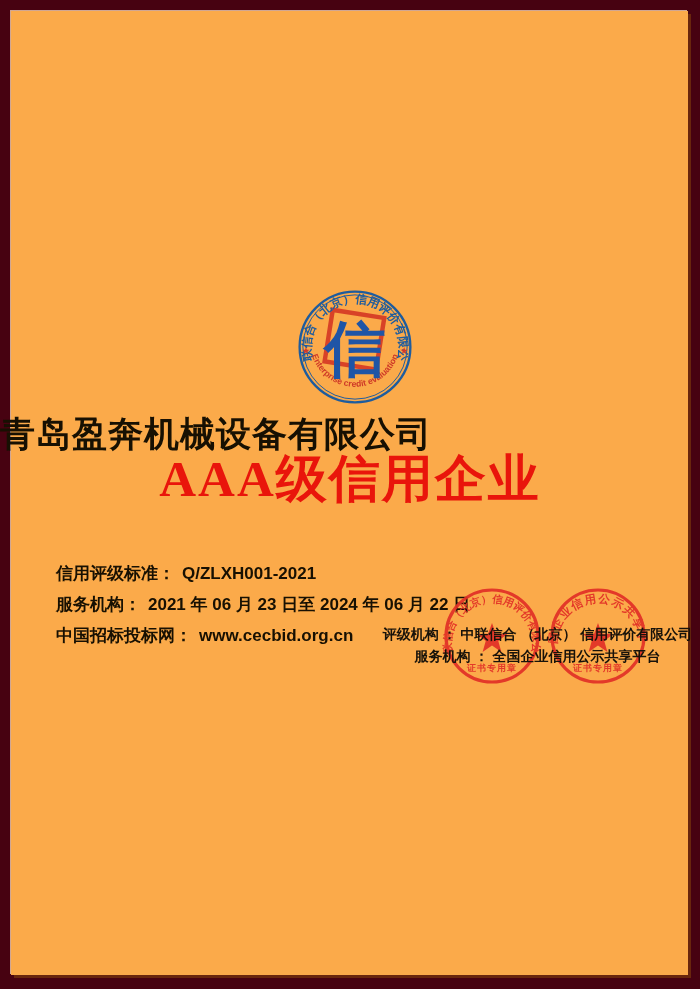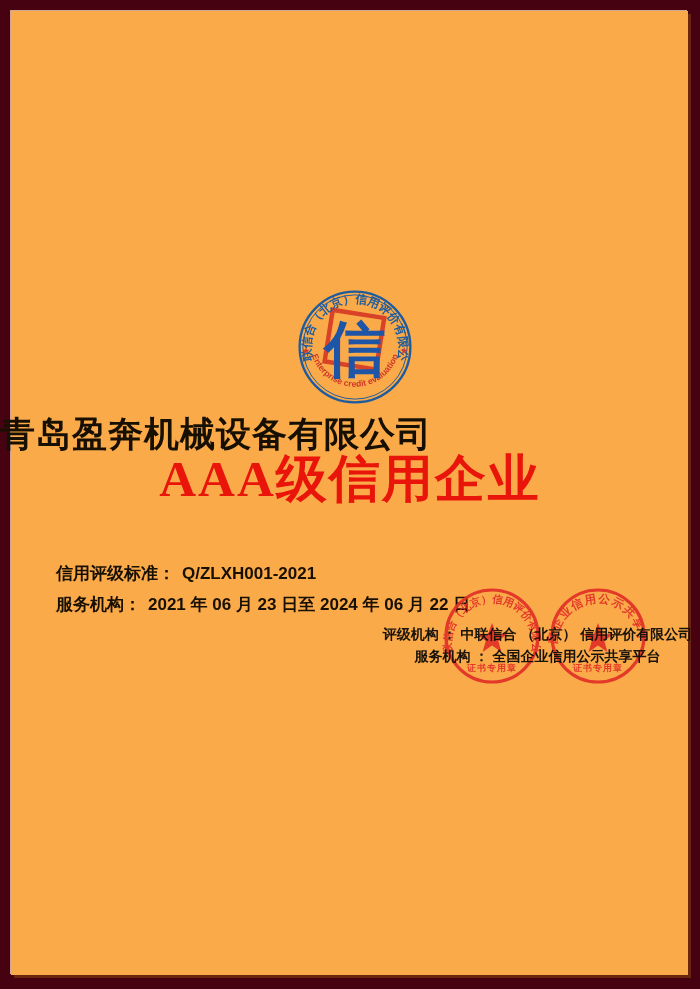--- a/index.html
+++ b/index.html
@@ -77,20 +77,23 @@
 
   <div class="cert-title">AAA级信用企业</div>
 
   <div class="info-block">
     <div class="info-line">
       <span class="info-label">信用评级标准：</span><span>Q/ZLXH001-2021</span>
     </div>
     <div class="info-line">
       <span class="info-label">服务机构：</span><span>2021 年 06 月 23 日至 2024 年 06 月 22 日</span>
     </div>
+    <div class="info-line">
+      <span class="info-label">中国招标投标网：</span><span>www.cecbid.org.cn</span>
+    </div>
   </div>
 
   <svg class="seal seal-rating" viewBox="0 0 100 100">
     <defs>
         <path id="sealArc1" d="M 9.5,64 A 41,41 0 1 1 90.5,64" fill="none"></path>
       </defs>
     <circle cx="50" cy="50" r="46" fill="none" stroke="#e23127" stroke-width="3.2"></circle>
     <text font-size="10.5" fill="#e23127" font-family="Liberation Sans, sans-serif">
       <textPath href="#sealArc1" startOffset="50%" text-anchor="middle">中联信合（北京）信用评价有限公司</textPath>
     </text>

